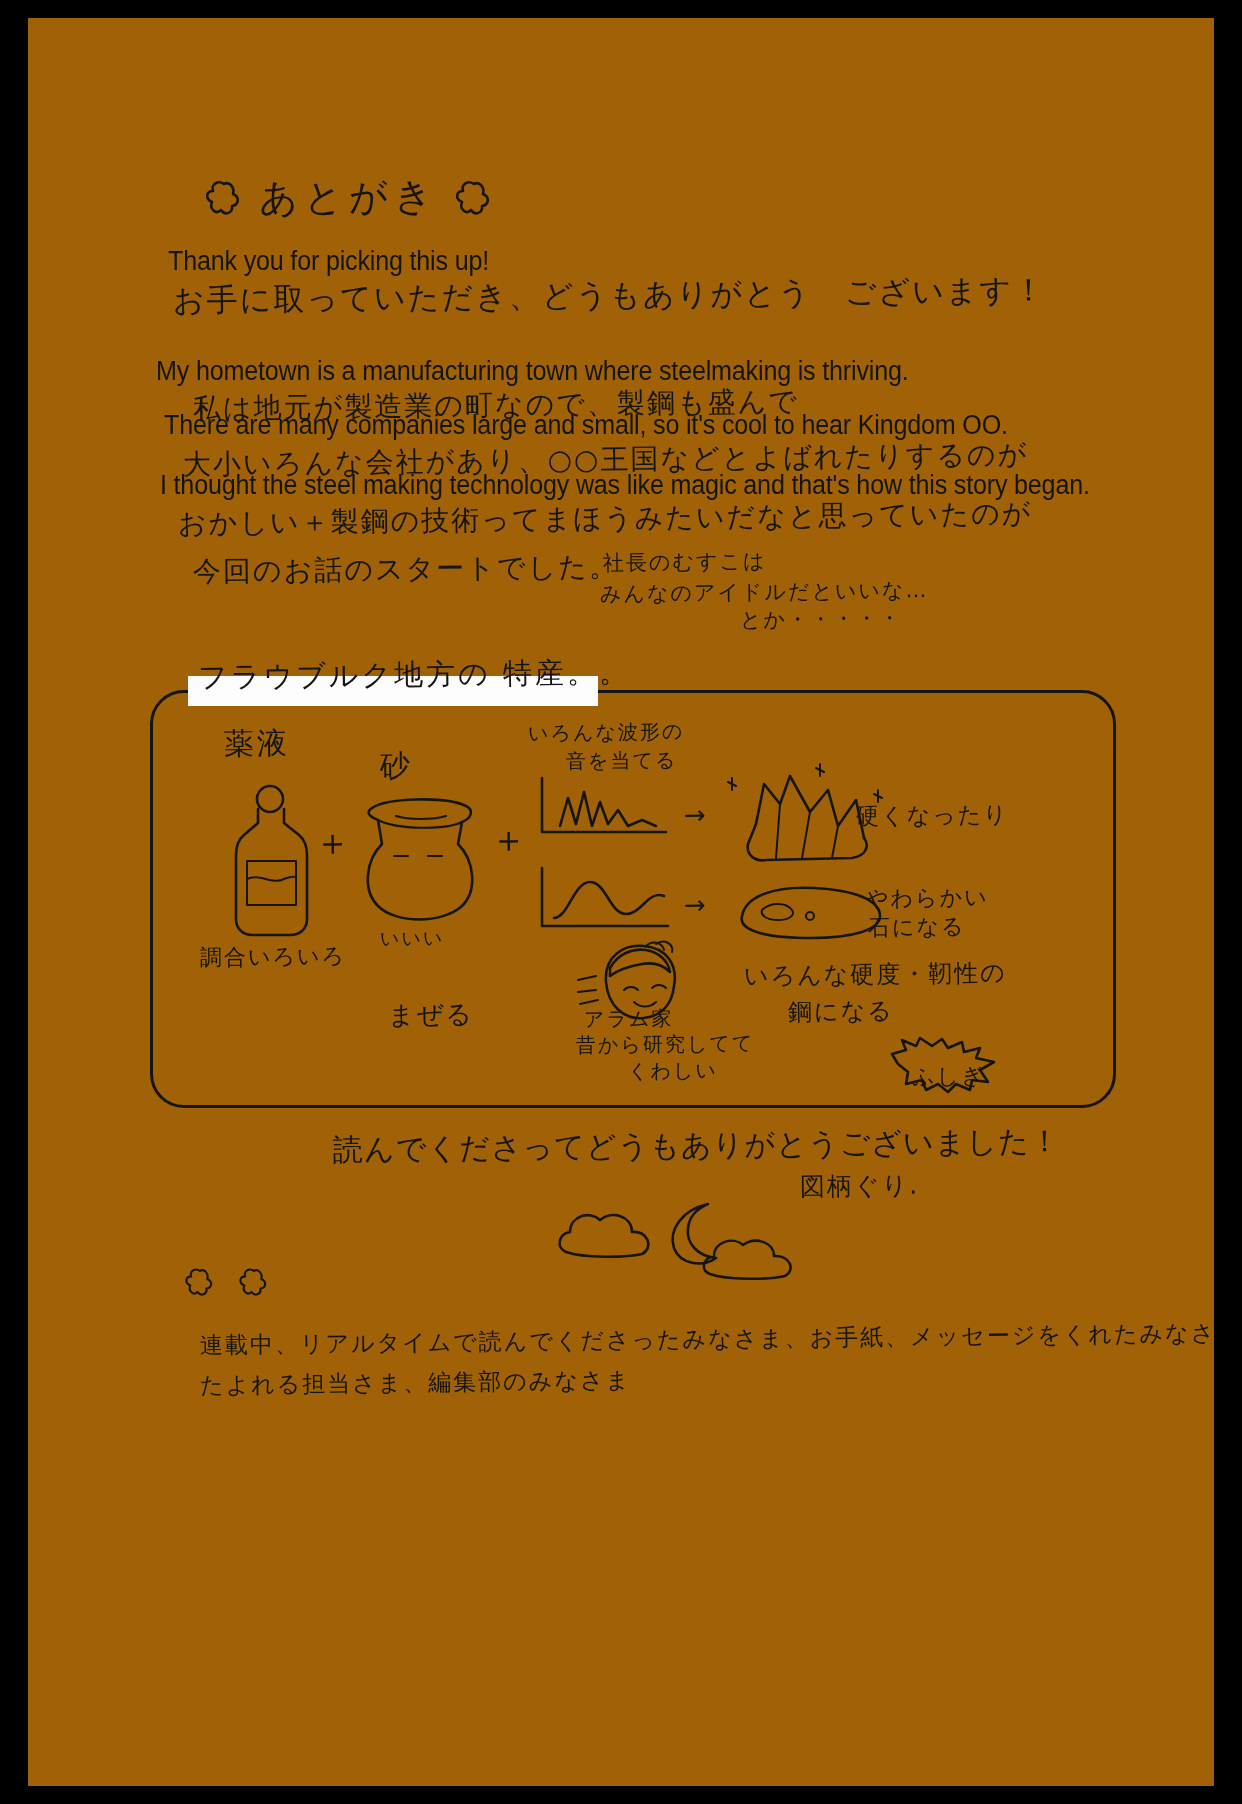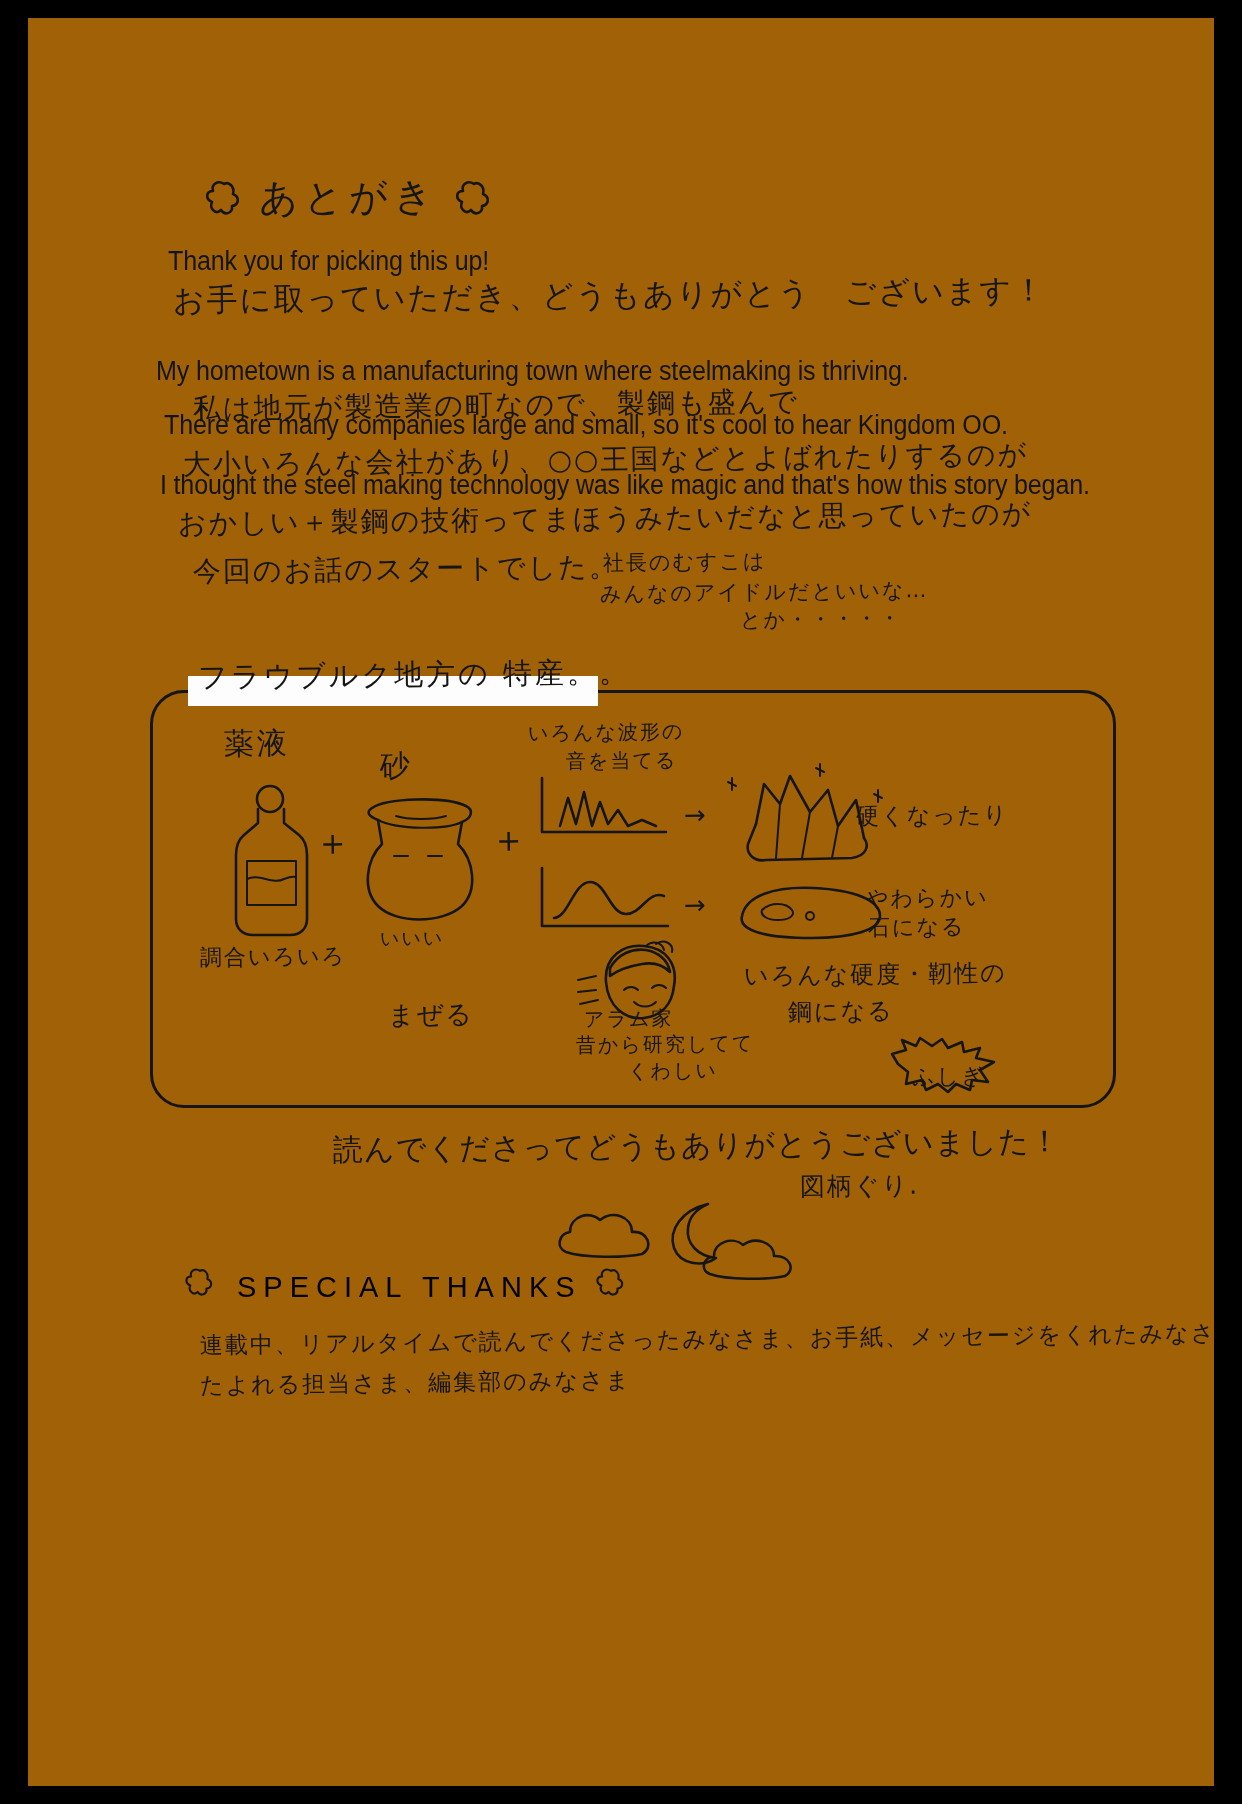--- a/index.html
+++ b/index.html
@@ -297,21 +297,20 @@
   <svg class="ink" style="left:672px; top:1216px;" width="110" height="52" viewBox="0 0 110 52">
     <path d="M10 40 C0 36 3 24 14 22 C14 8 33 2 43 11 C55 2 74 8 74 22 C90 21 96 36 85 42 C67 46 27 46 10 40 Z"></path>
   </svg>
 
   <div class="abs special-row">
     <span class="flower">
       <svg width="34" height="34" viewBox="0 0 42 42" class="ink">
         <path d="M21 6 C15 2 8 6 10 13 C3 13 2 21 9 24 C6 31 13 37 18 32 C22 38 30 35 29 28 C36 27 37 19 30 16 C32 9 26 3 21 6 Z"></path>
       </svg>
     </span>
-    <span class="special-text">SPECIAL  THANKS</span>
     <span class="flower">
       <svg width="34" height="34" viewBox="0 0 42 42" class="ink">
         <path d="M21 6 C15 2 8 6 10 13 C3 13 2 21 9 24 C6 31 13 37 18 32 C22 38 30 35 29 28 C36 27 37 19 30 16 C32 9 26 3 21 6 Z"></path>
       </svg>
     </span>
   </div>
   <div class="abs jp jp-st1">連載中、リアルタイムで読んでくださったみなさま、お手紙、メッセージをくれたみなさま</div>
   <div class="abs jp jp-st2">たよれる担当さま、編集部のみなさま</div>
 
 </div>

